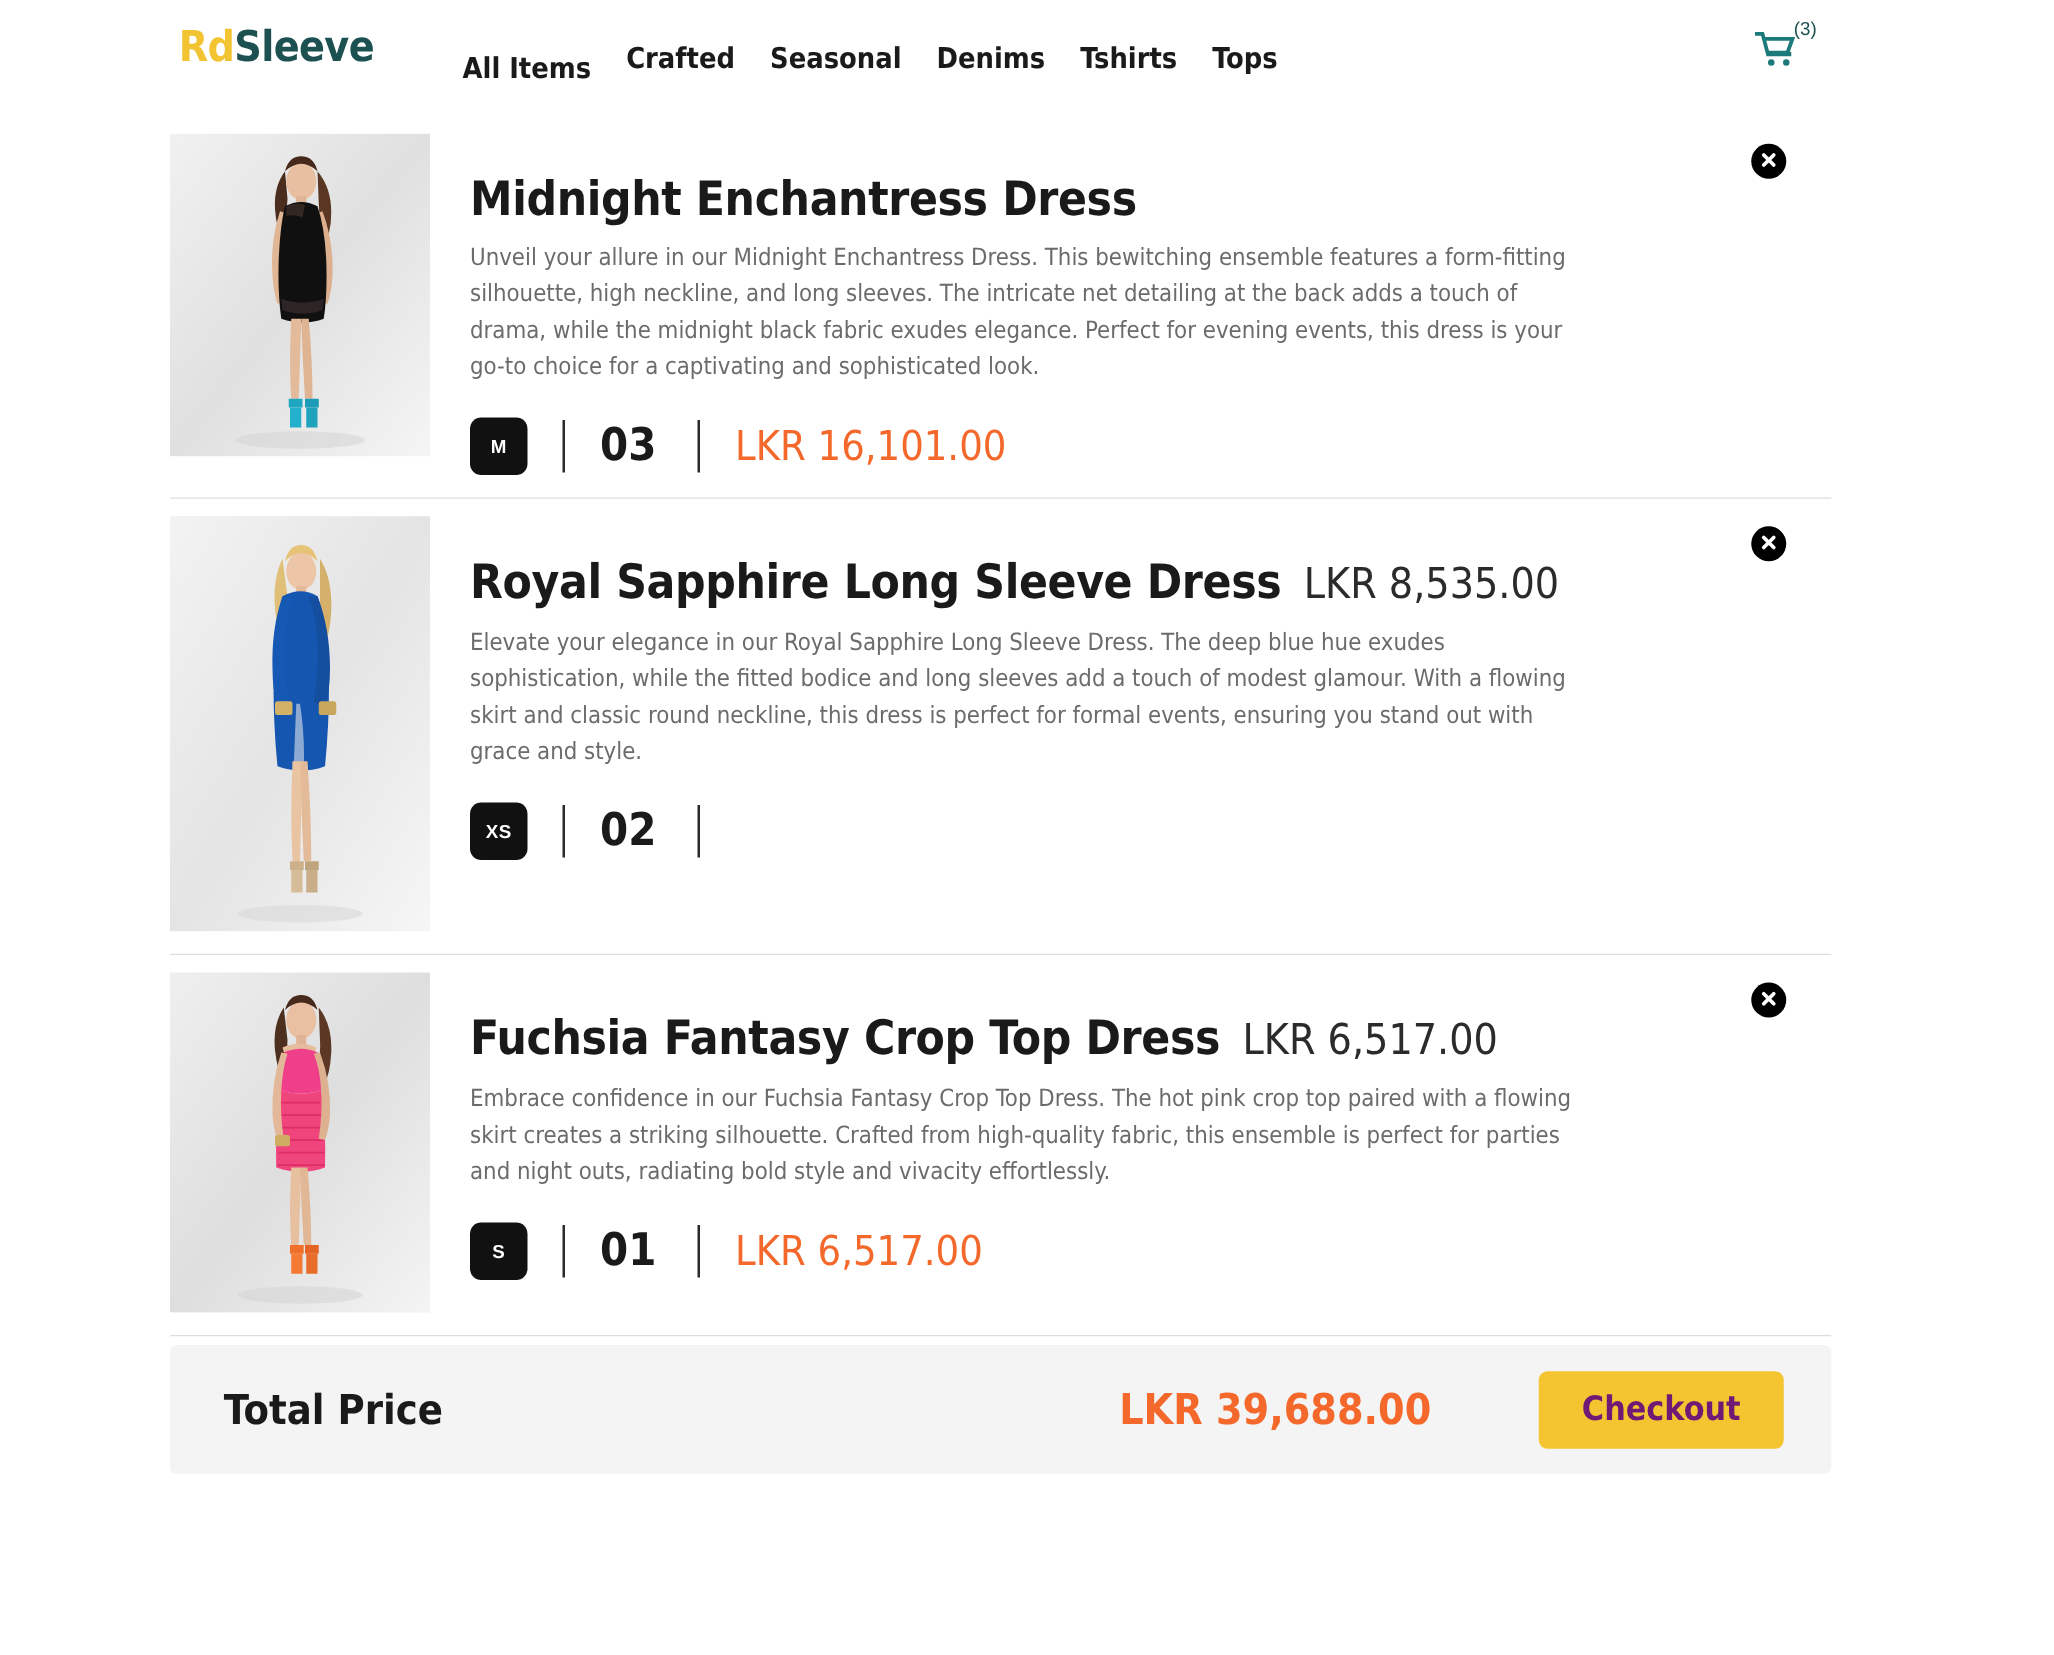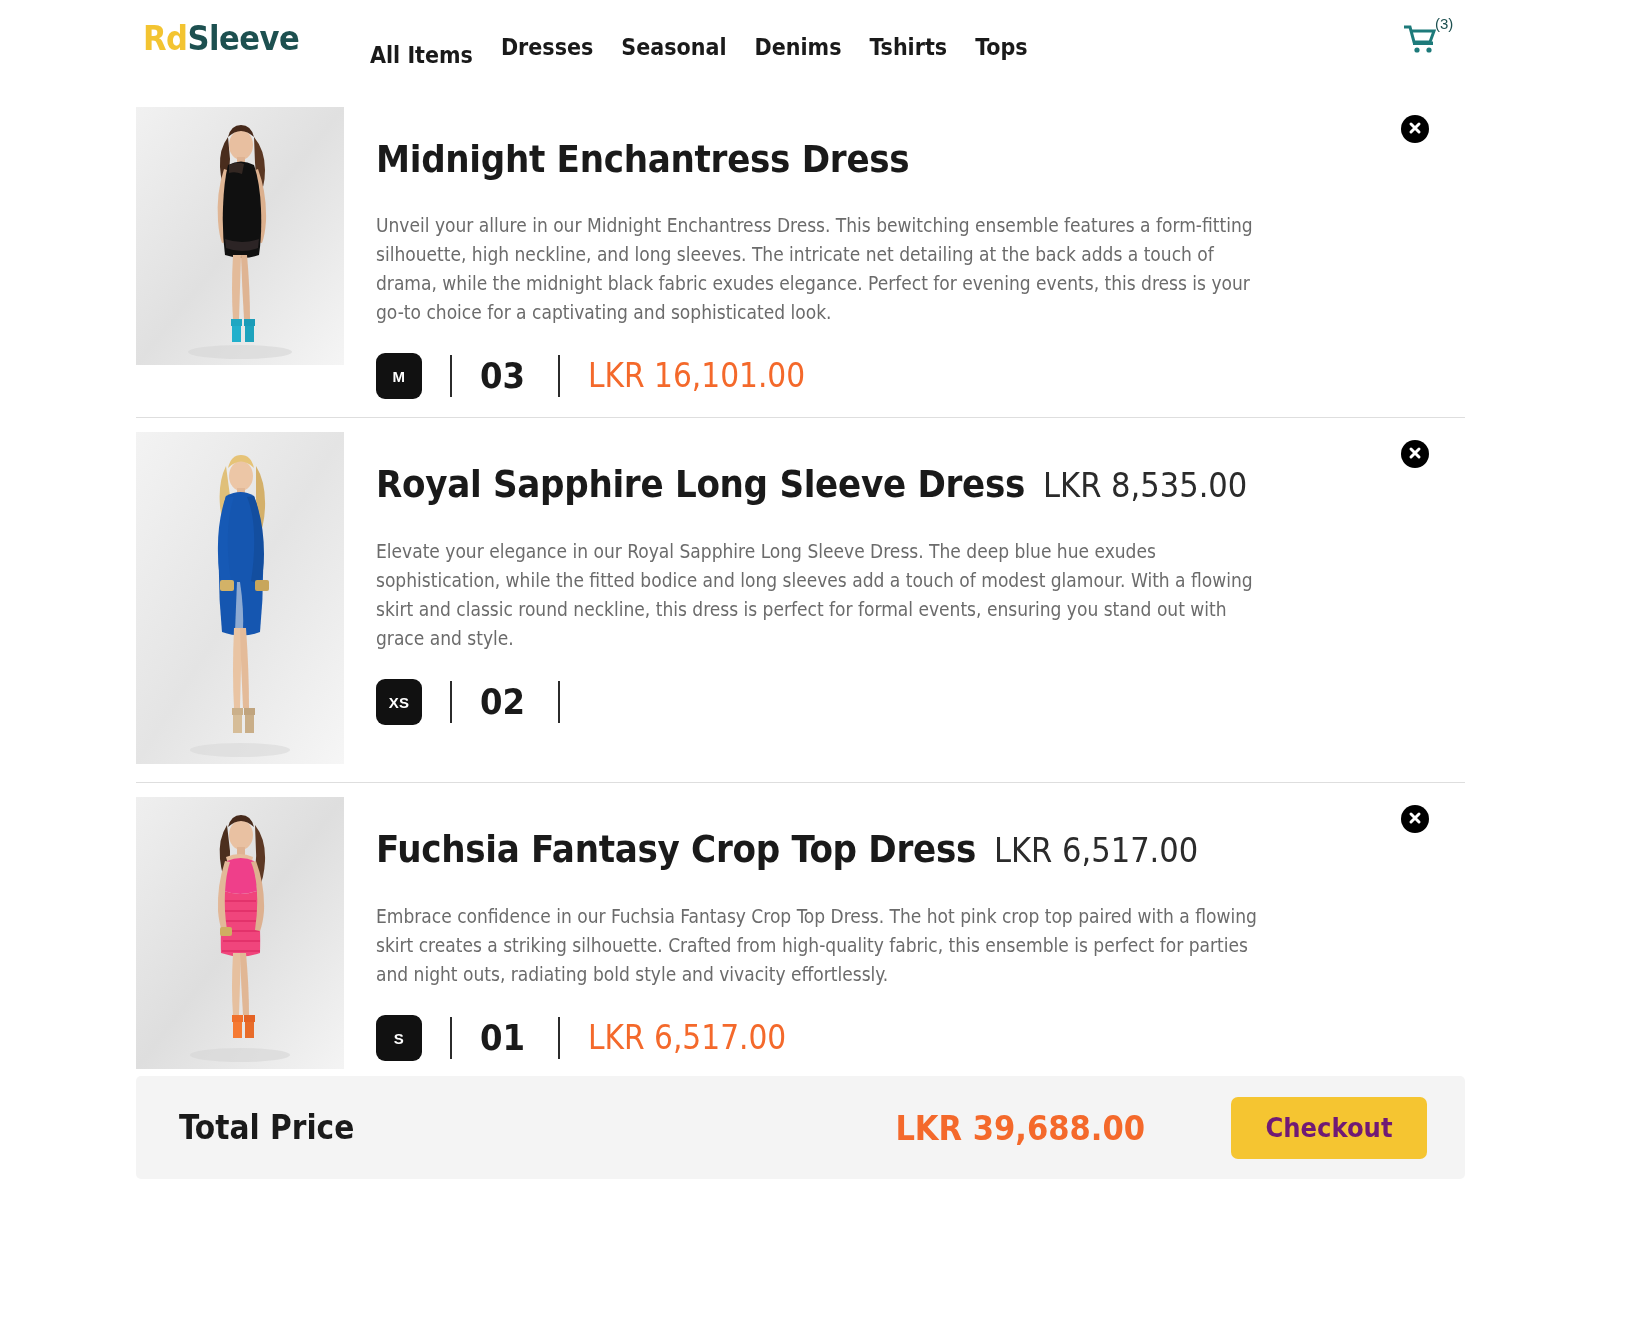--- a/index.html
+++ b/index.html
@@ -138,21 +138,21 @@
   .p-price {
     font-family: "DejaVu Sans Condensed", "Liberation Sans Narrow", "Liberation Sans", sans-serif;
     font-size: 34px;
     font-weight: 400;
     color: #2b2b2b;
     white-space: nowrap;
     line-height: 44px;
   }
 
   .p-desc {
-    margin-top: 30px;
+    margin-top: 11px;
     max-width: 885px;
     font-family: "DejaVu Sans Condensed", "Liberation Sans Narrow", "Liberation Sans", sans-serif;
     font-size: 19px;
     line-height: 29px;
     color: #6b6b6b;
   }
 
   .meta-row {
     display: flex;
     align-items: center;
@@ -263,21 +263,21 @@
 <div class="page">
 
   <div class="header">
 
     <div class="logo">
       <span class="rd">Rd</span><span class="fashion">Sleeve</span>
     </div>
 
     <nav class="nav">
       <span class="nav-item">All Items</span>
-      <span class="nav-item">Dresses</span>
+      <span class="nav-item">Crafted</span>
       <span class="nav-item">Seasonal</span>
       <span class="nav-item">Denims</span>
       <span class="nav-item">Tshirts</span>
       <span class="nav-item">Tops</span>
     </nav>
 
     <div class="cart-wrap">
       <span class="cart-icon">
         <svg width="34" height="30" viewBox="0 0 34 30" fill="none">
           <path d="M1 2 h5 l4 15 h16 l4 -11 H9" stroke="#1D7A7A" stroke-width="3" stroke-linecap="square" fill="none"></path>

